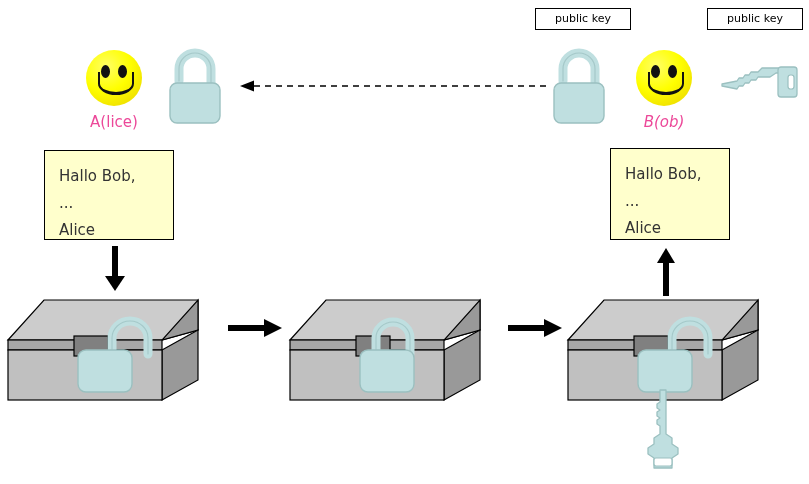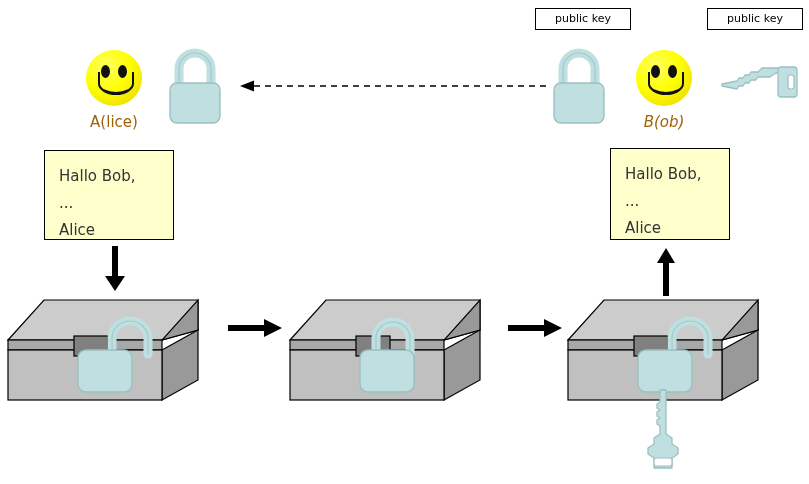--- a/index.html
+++ b/index.html
@@ -27,21 +27,21 @@
     color: #000000;
     text-align: center;
     line-height: 20px;
     height: 20px;
     white-space: nowrap;
   }
 
   
   .actor-name {
     font-size: 15px;
-    color: #a16207;
+    color: #ec4899;
     text-align: center;
     white-space: nowrap;
   }
 
   
   .note {
     background: #ffffcc;
     border: 1px solid #000000;
     box-sizing: border-box;
     padding: 12px 12px 0 14px;

